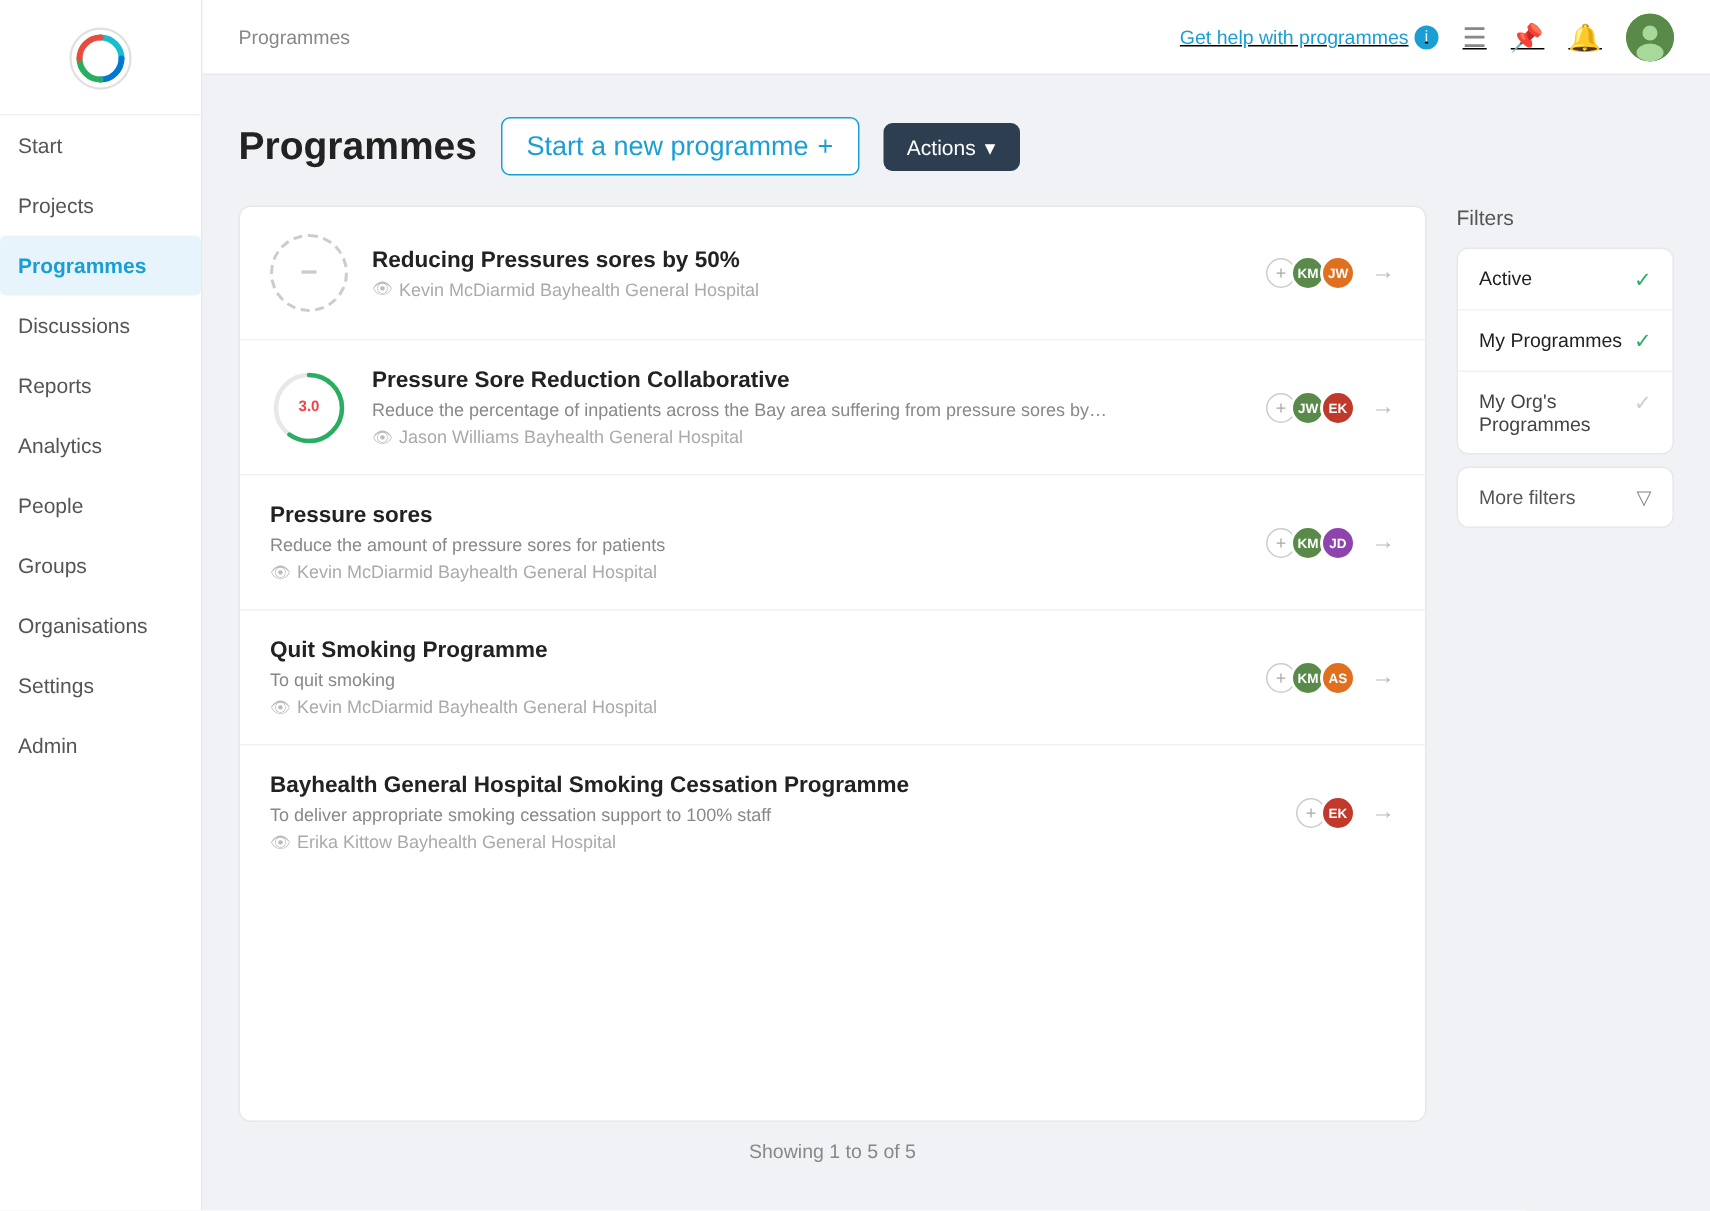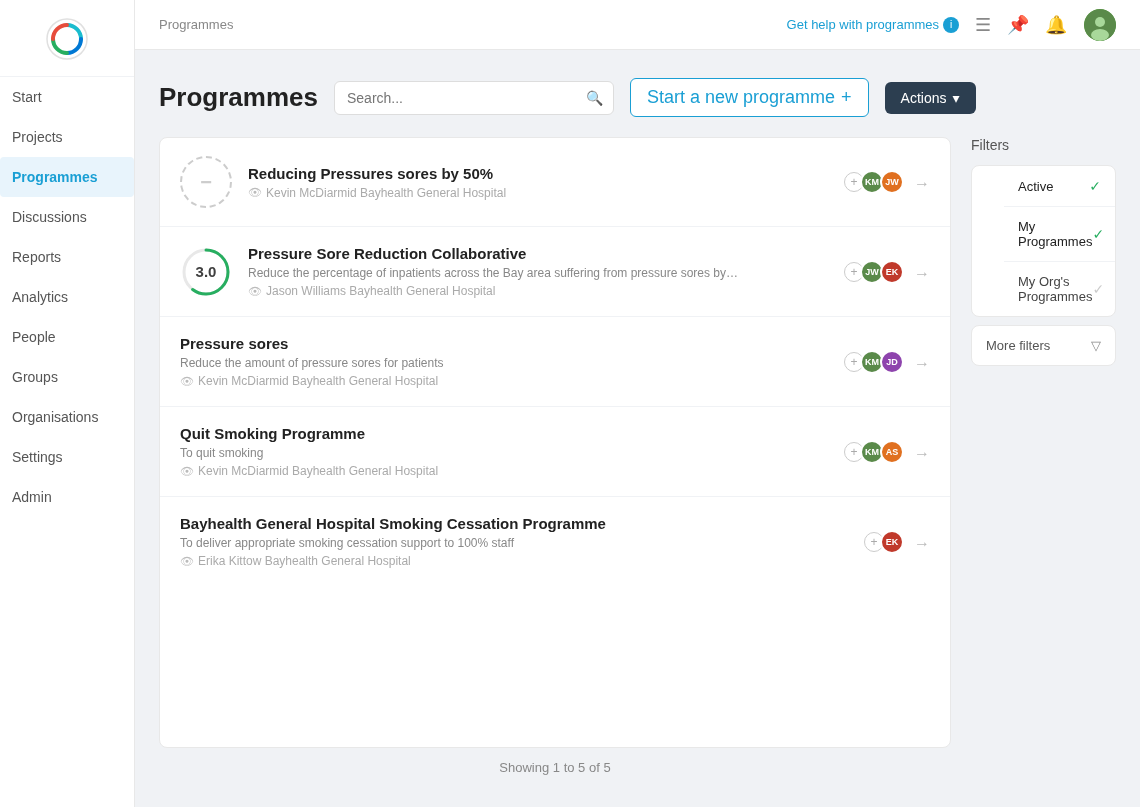--- a/index.html
+++ b/index.html
@@ -66,20 +66,21 @@
       flex-shrink: 0;
     }
     .breadcrumb-text {
       font-size: 13px;
       color: #888;
     }
     .topbar-right {
       display: flex;
       align-items: center;
       gap: 16px;
+      text-decoration: underline;
     }
     .help-link {
       color: #1a9fd4;
       font-size: 13px;
       display: flex;
       align-items: center;
       gap: 4px;
       text-decoration: none;
     }
     .help-info-icon {
@@ -207,23 +208,23 @@
       display: flex; align-items: center; justify-content: center;
       font-size: 12px;
       font-weight: 700;
     }
     .prog-icon-dashed {
       border: 2px dashed #ccc;
       color: #ccc;
       font-size: 20px;
     }
     .prog-score {
-      font-size: 15px;
+      font-size: 10px;
       font-weight: 700;
-      color: #404040;
+      color: #ef4444;
       z-index: 1;
     }
 
     .prog-info { flex: 1; }
     .prog-name {
       font-size: 15px;
       font-weight: 600;
       color: #222;
       margin-bottom: 4px;
     }
@@ -295,29 +296,28 @@
       margin-bottom: 12px;
     }
     .filter-card {
       background: #fff;
       border-radius: 8px;
       border: 1px solid #e8e8e8;
       overflow: hidden;
     }
     .filter-item {
       display: flex;
-      align-items: center;
+      align-items: flex-start;
       justify-content: space-between;
       padding: 12px 14px;
       border-bottom: 1px solid #f0f2f5;
       cursor: pointer;
       font-size: 13px;
       color: #444;
       transition: background 0.15s;
-      margin-left: 32px;
     }
     .filter-item:last-child { border-bottom: none; }
     .filter-item.checked { color: #222; }
     .check-icon { color: #27ae60; font-size: 14px; }
     .more-filters {
       display: flex;
       align-items: center;
       justify-content: space-between;
       padding: 12px 14px;
       cursor: pointer;
@@ -409,24 +409,20 @@
           <ellipse cx="16" cy="26" rx="9" ry="6" fill="#a8d89a"></ellipse>
         </svg>
       </div>
     </div>
   </div>
 
   <div id="content">
 
     <div class="page-header">
       <h1 class="page-title">Programmes</h1>
-      <div class="search-box">
-        <input type="text" placeholder="Search..." style="">
-        <span class="search-icon-wrap">🔍</span>
-      </div>
       <button class="btn-new-programme">
         <span>Start a new programme</span>
         <span>+</span>
       </button>
       <button class="btn-actions">
         <span>Actions</span>
         <span>▾</span>
       </button>
     </div>
 

